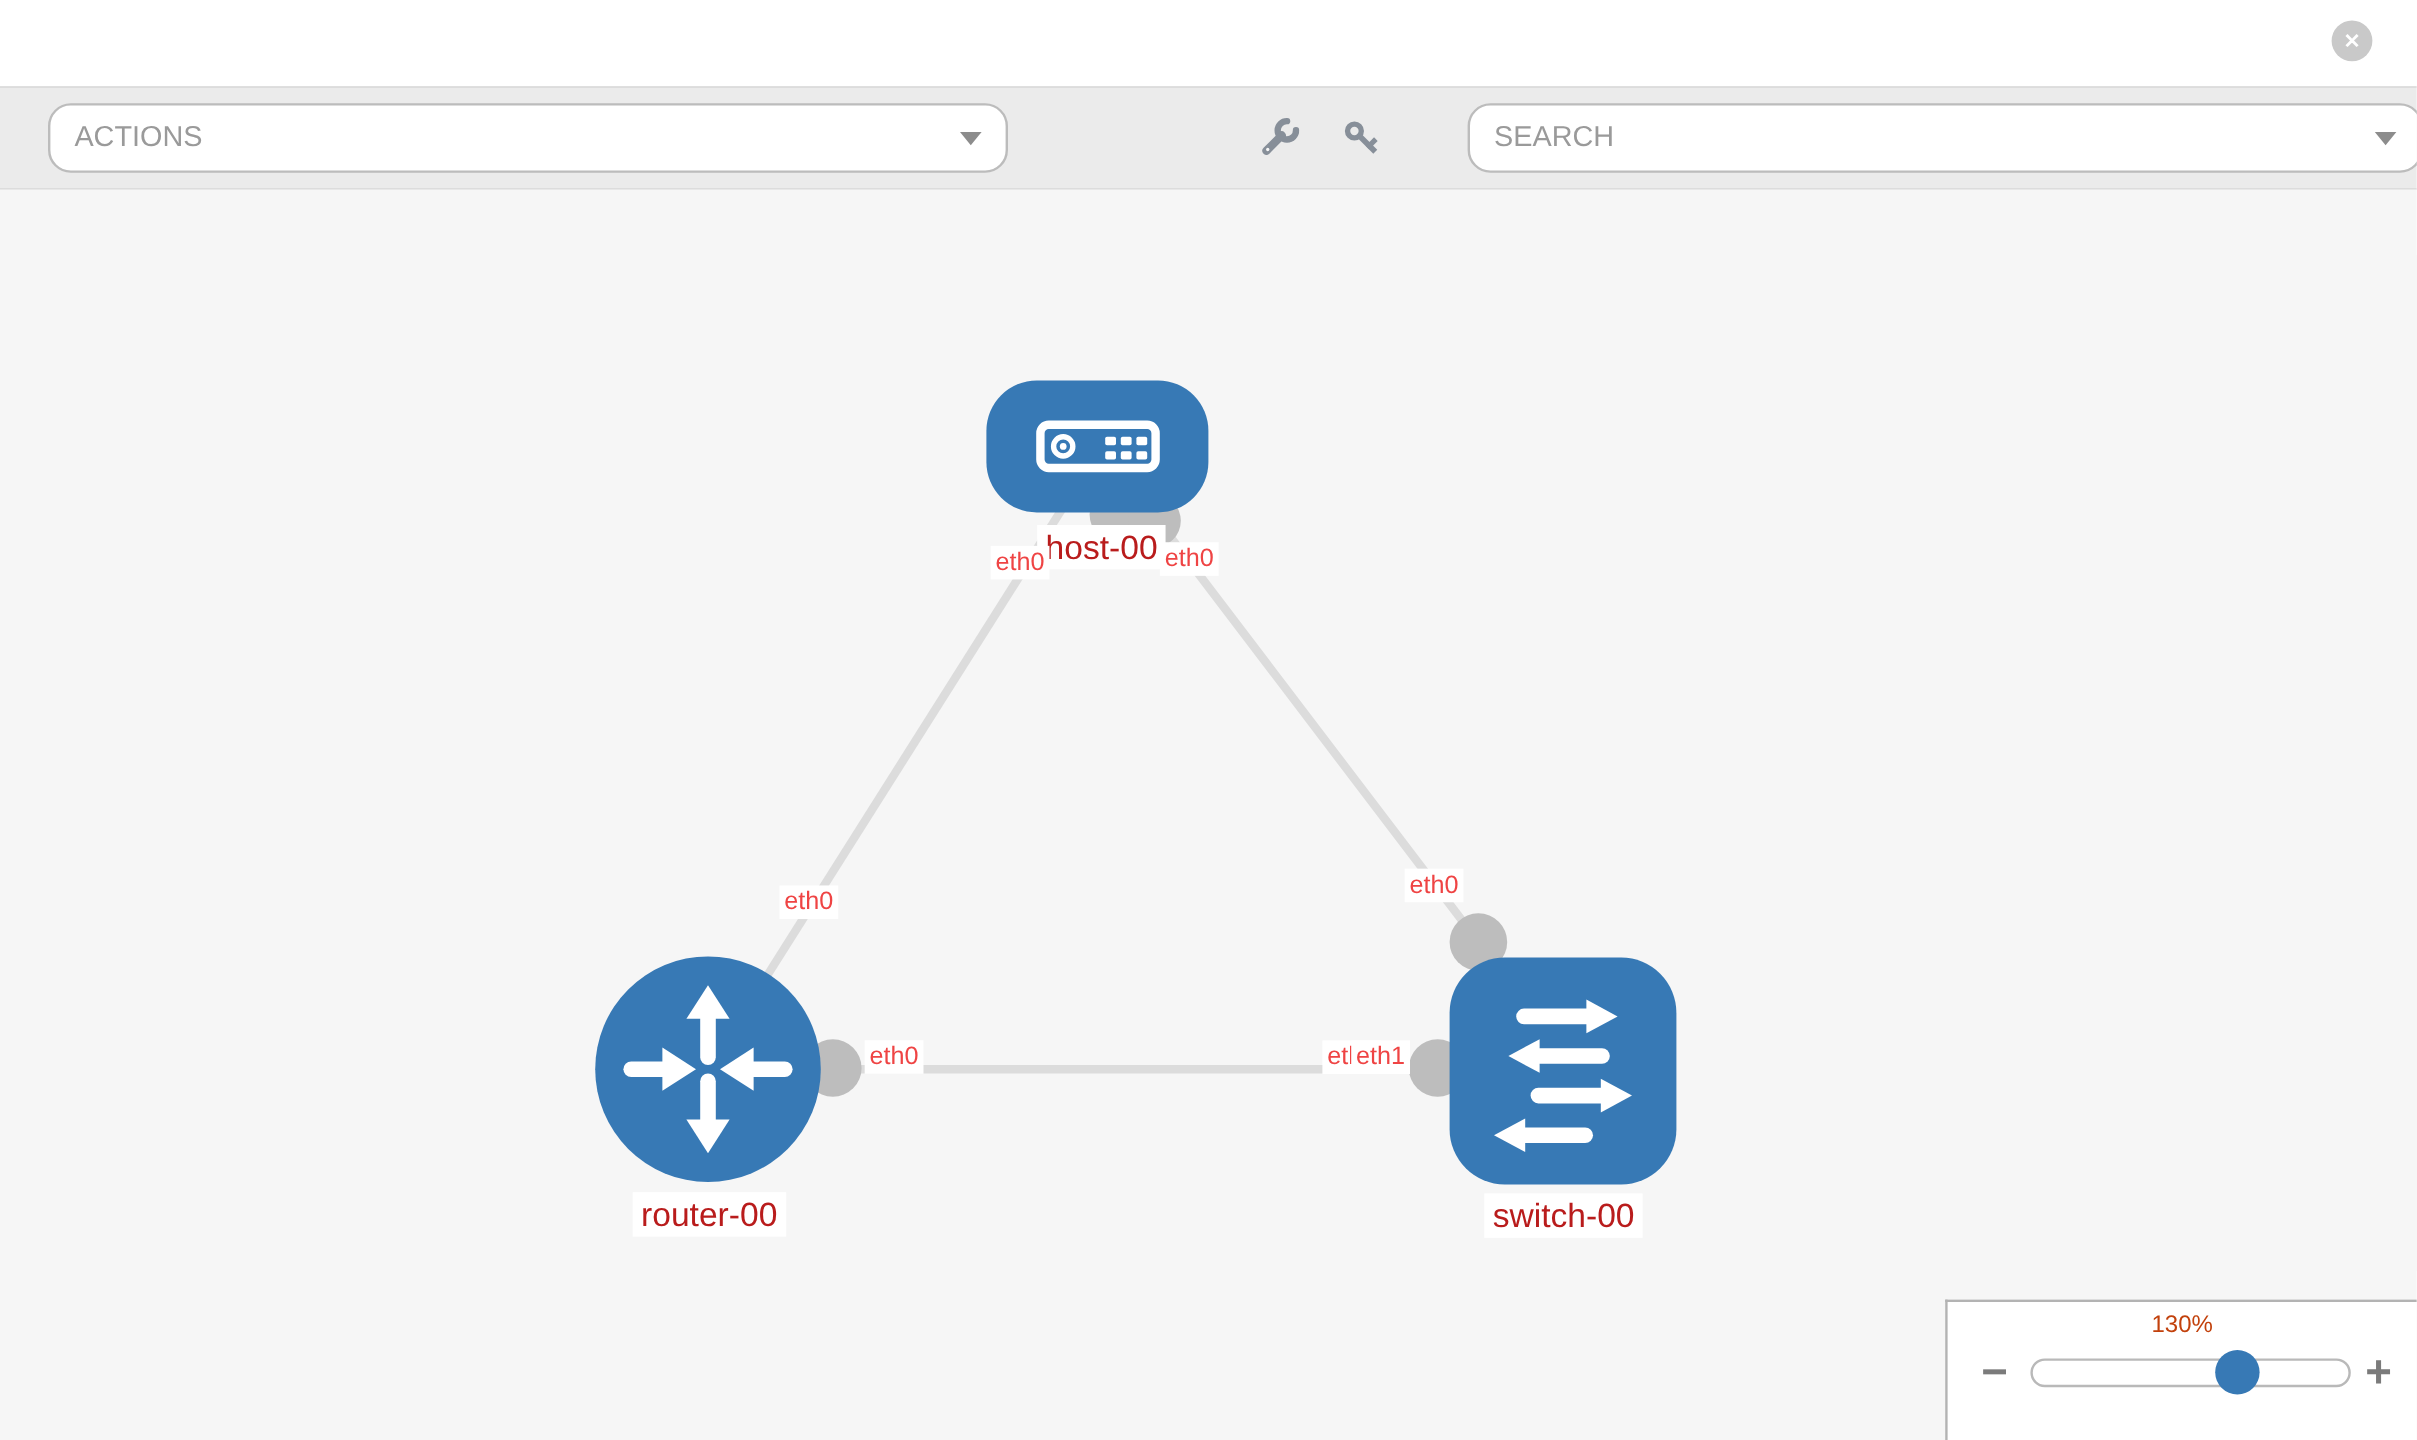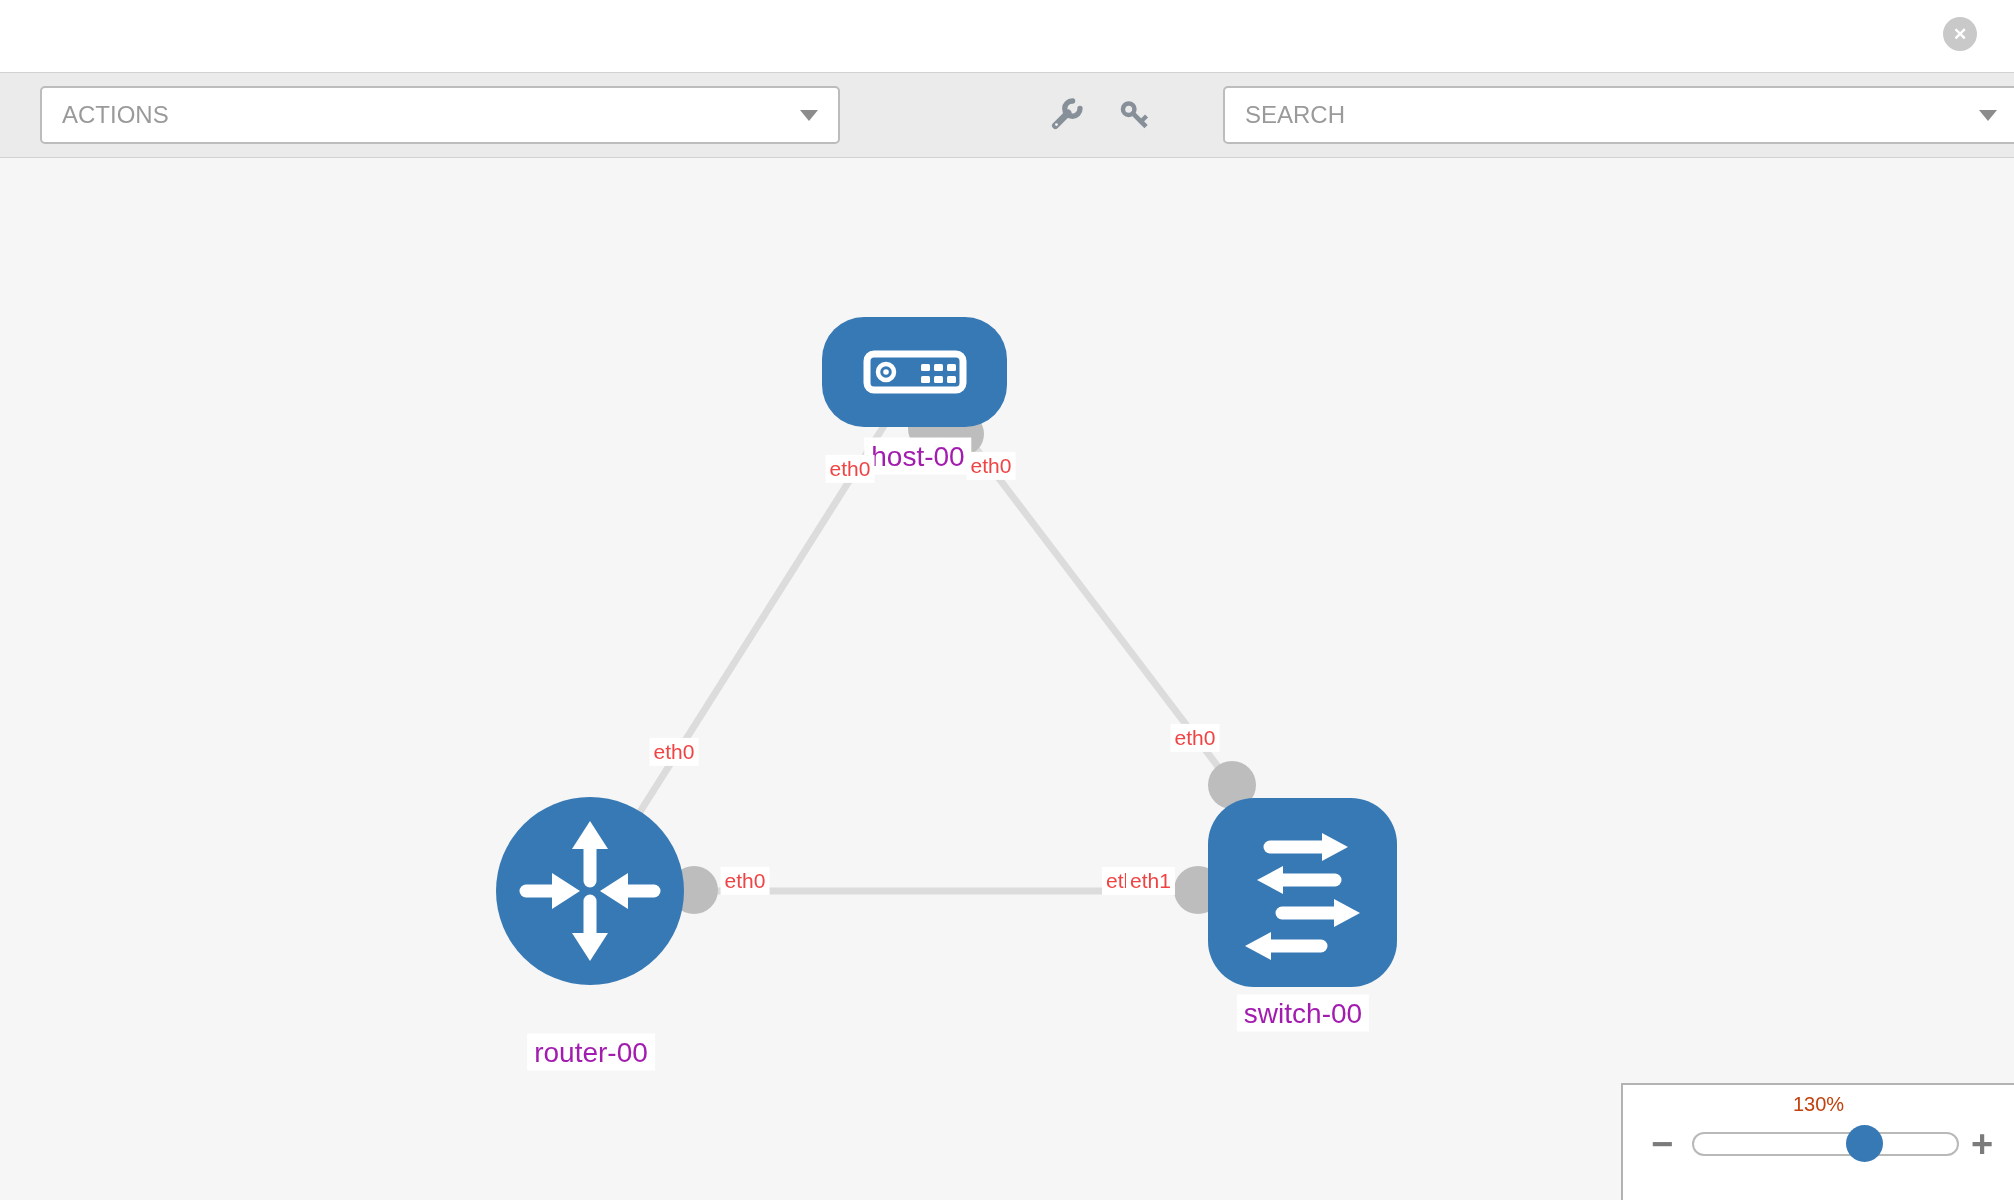--- a/index.html
+++ b/index.html
@@ -29,21 +29,21 @@
     color:#ffffff; font-size:17px; font-weight:bold; line-height:1;
   }
 
   
   .toolbar {
     position:absolute; left:0; top:72px; width:2014px; height:86px;
     background:#ebebeb; border-top:1px solid #d2d2d2; border-bottom:1px solid #d2d2d2;
   }
   .select {
     position:absolute; top:13px; height:58px;
-    background:#ffffff; border:2px solid #bcbcbc; border-radius:5px;
+    background:#ffffff; border:2px solid #bcbcbc; border-radius:19px;
     display:flex; align-items:center; padding:0 20px;
     font-size:24px; color:#9a9a9a; cursor:pointer;
   }
   .select.actions { left:40px;  width:800px; }
   .select.search  { left:1183px; width:796px;margin-left:40px; }
   .caret {
     margin-left:auto; width:0; height:0;
     border-left:9px solid transparent; border-right:9px solid transparent;
     border-top:11px solid #8c8c8c;
   }
@@ -68,21 +68,21 @@
   }
   .node.host   { left:822px;  top:159px; width:185px; height:110px; border-radius:42px; }
   .node.router { left:496px;  top:639px; width:188px; height:188px; border-radius:50%; }
   .node.switch { left:1208px; top:640px; width:189px; height:189px; border-radius:46px; }
 
   .chip {
     position:absolute; background:#ffffff; color:#ef4444;
     font-size:21px; line-height:1.25; padding:1px 4px; white-space:nowrap;
     transform:translate(-50%,-50%); z-index:3;
   }
-  .chip.nodelabel { font-size:28px; padding:1px 7px; color:#a21caf; }
+  .chip.nodelabel { font-size:28px; padding:1px 7px; color:#b91c1c; }
   .chip.noctr { transform:none; }
   .chip.back  { z-index:3; }
   .chip.front { z-index:4; }
 
   
   .zoompanel {
     position:absolute; left:1621px; top:1083px; width:393px; height:117px;
     background:#ffffff; border-left:2px solid #b3b3b3; border-top:2px solid #b3b3b3;
     z-index:5;
   }
@@ -199,21 +199,21 @@
       <g fill="#ffffff">
         <polygon points="140,49 114,35 114,63"></polygon>
         <polygon points="49,82 75,68 75,96"></polygon>
         <polygon points="152,115 126,101 126,129"></polygon>
         <polygon points="37,148 63,134 63,162"></polygon>
       </g>
     </svg>
   </div>
 
   <div class="chip nodelabel" style="left:918px; top:298px;">host-00</div>
-  <div class="chip nodelabel" style="left:591px; top:854px;margin-top:40px;">router-00</div>
+  <div class="chip nodelabel" style="left:591px; top:854px;">router-00</div>
   <div class="chip nodelabel" style="left:1303px; top:855px;">switch-00</div>
 
   <div class="chip" style="left:850px; top:311px;">eth0</div>
   <div class="chip" style="left:674px; top:594px;">eth0</div>
 
   <div class="chip" style="left:991px; top:308px;">eth0</div>
   <div class="chip" style="left:1195px; top:580px;">eth0</div>
 
   <div class="chip" style="left:745px; top:723px;">eth0</div>
   <div class="chip noctr back" style="left:1102px; top:709px;">eth0</div>

